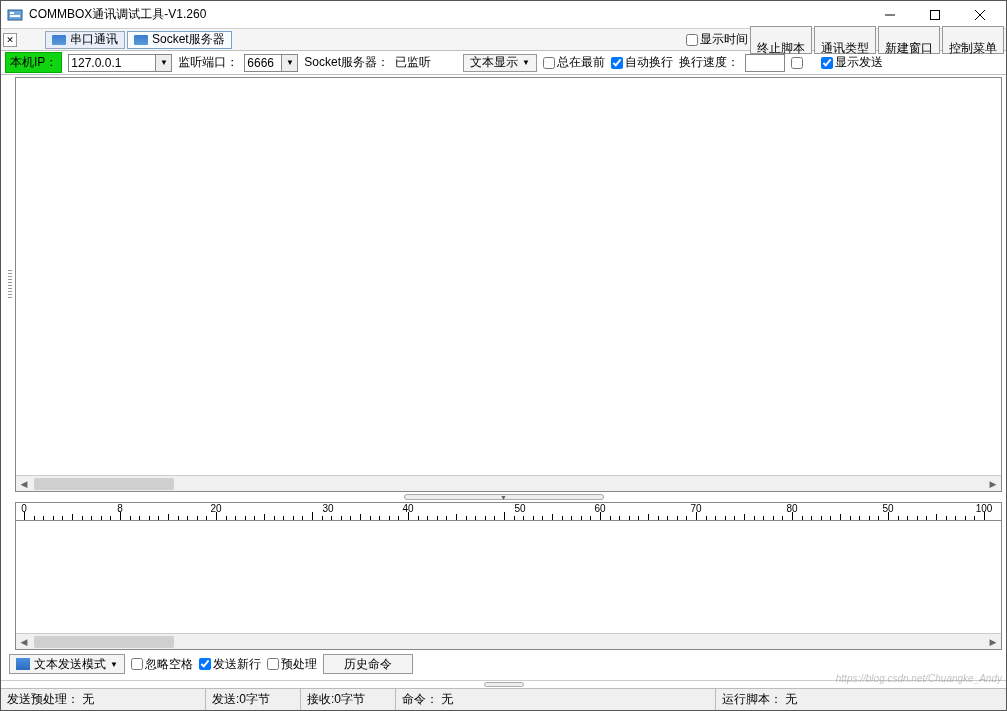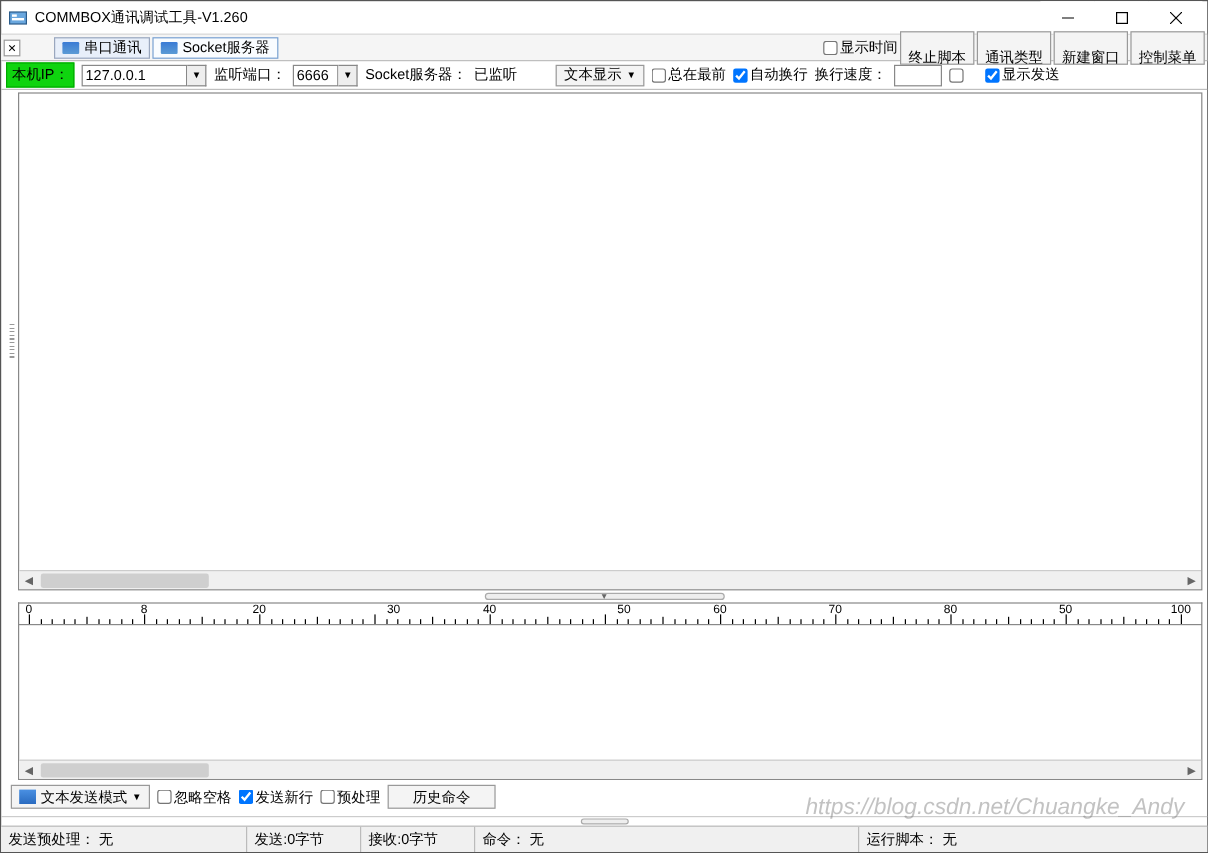--- a/index.html
+++ b/index.html
@@ -46,21 +46,21 @@
 .input-content{ flex:1;}
 .bottom-bar { height:24px; display:flex; align-items:center; padding:2px 4px; gap:6px; border-top:0; margin:2px 4px 4px 4px;}
 .mode-btn { display:flex; align-items:center; gap:4px; border:1px solid #999; background:#f4f4f4; padding:1px 6px; height:20px;}
 .mode-icon { width:14px; height:12px; background:linear-gradient(#4a90e2,#2a6bc0); display:inline-block;}
 .history-btn { border:1px solid #999; background:#f4f4f4; width:90px; height:20px; display:flex; align-items:center; justify-content:center;}
 .send-btn { flex:1; border:1px solid #999; background:#f4f4f4; height:20px; display:flex; align-items:center; justify-content:center;}
 .bottom-splitter { height:8px; display:flex; align-items:center; justify-content:center; border-top:1px solid #ccc;}
 .bottom-splitter .g { width:40px; height:5px; border:1px solid #aaa; border-radius:3px; background:#eee;}
 .statusbar { height:22px; background:#f0f0f0; border-top:1px solid #bbb; display:flex; align-items:center; }
 .status-cell { padding:0 6px; border-right:1px solid #bbb; height:100%; display:flex; align-items:center; }
-.watermark { position:absolute; right:19px; bottom:26px; font-size:19px; color:rgba(120,120,120,0.45); font-style:italic; pointer-events:none;}
+.watermark { position:absolute; right:4px; bottom:26px; font-size:10px; color:rgba(120,120,120,0.45); font-style:italic; pointer-events:none;}
 </style>
 </head>
 <body>
 
 <div class="window">
 
   <div class="titlebar">
     <span class="app-icon">
       <svg viewBox="0 0 16 16">
           <rect x="1" y="3" width="14" height="10" fill="#6aa7de" stroke="#2a5b8a"></rect>

